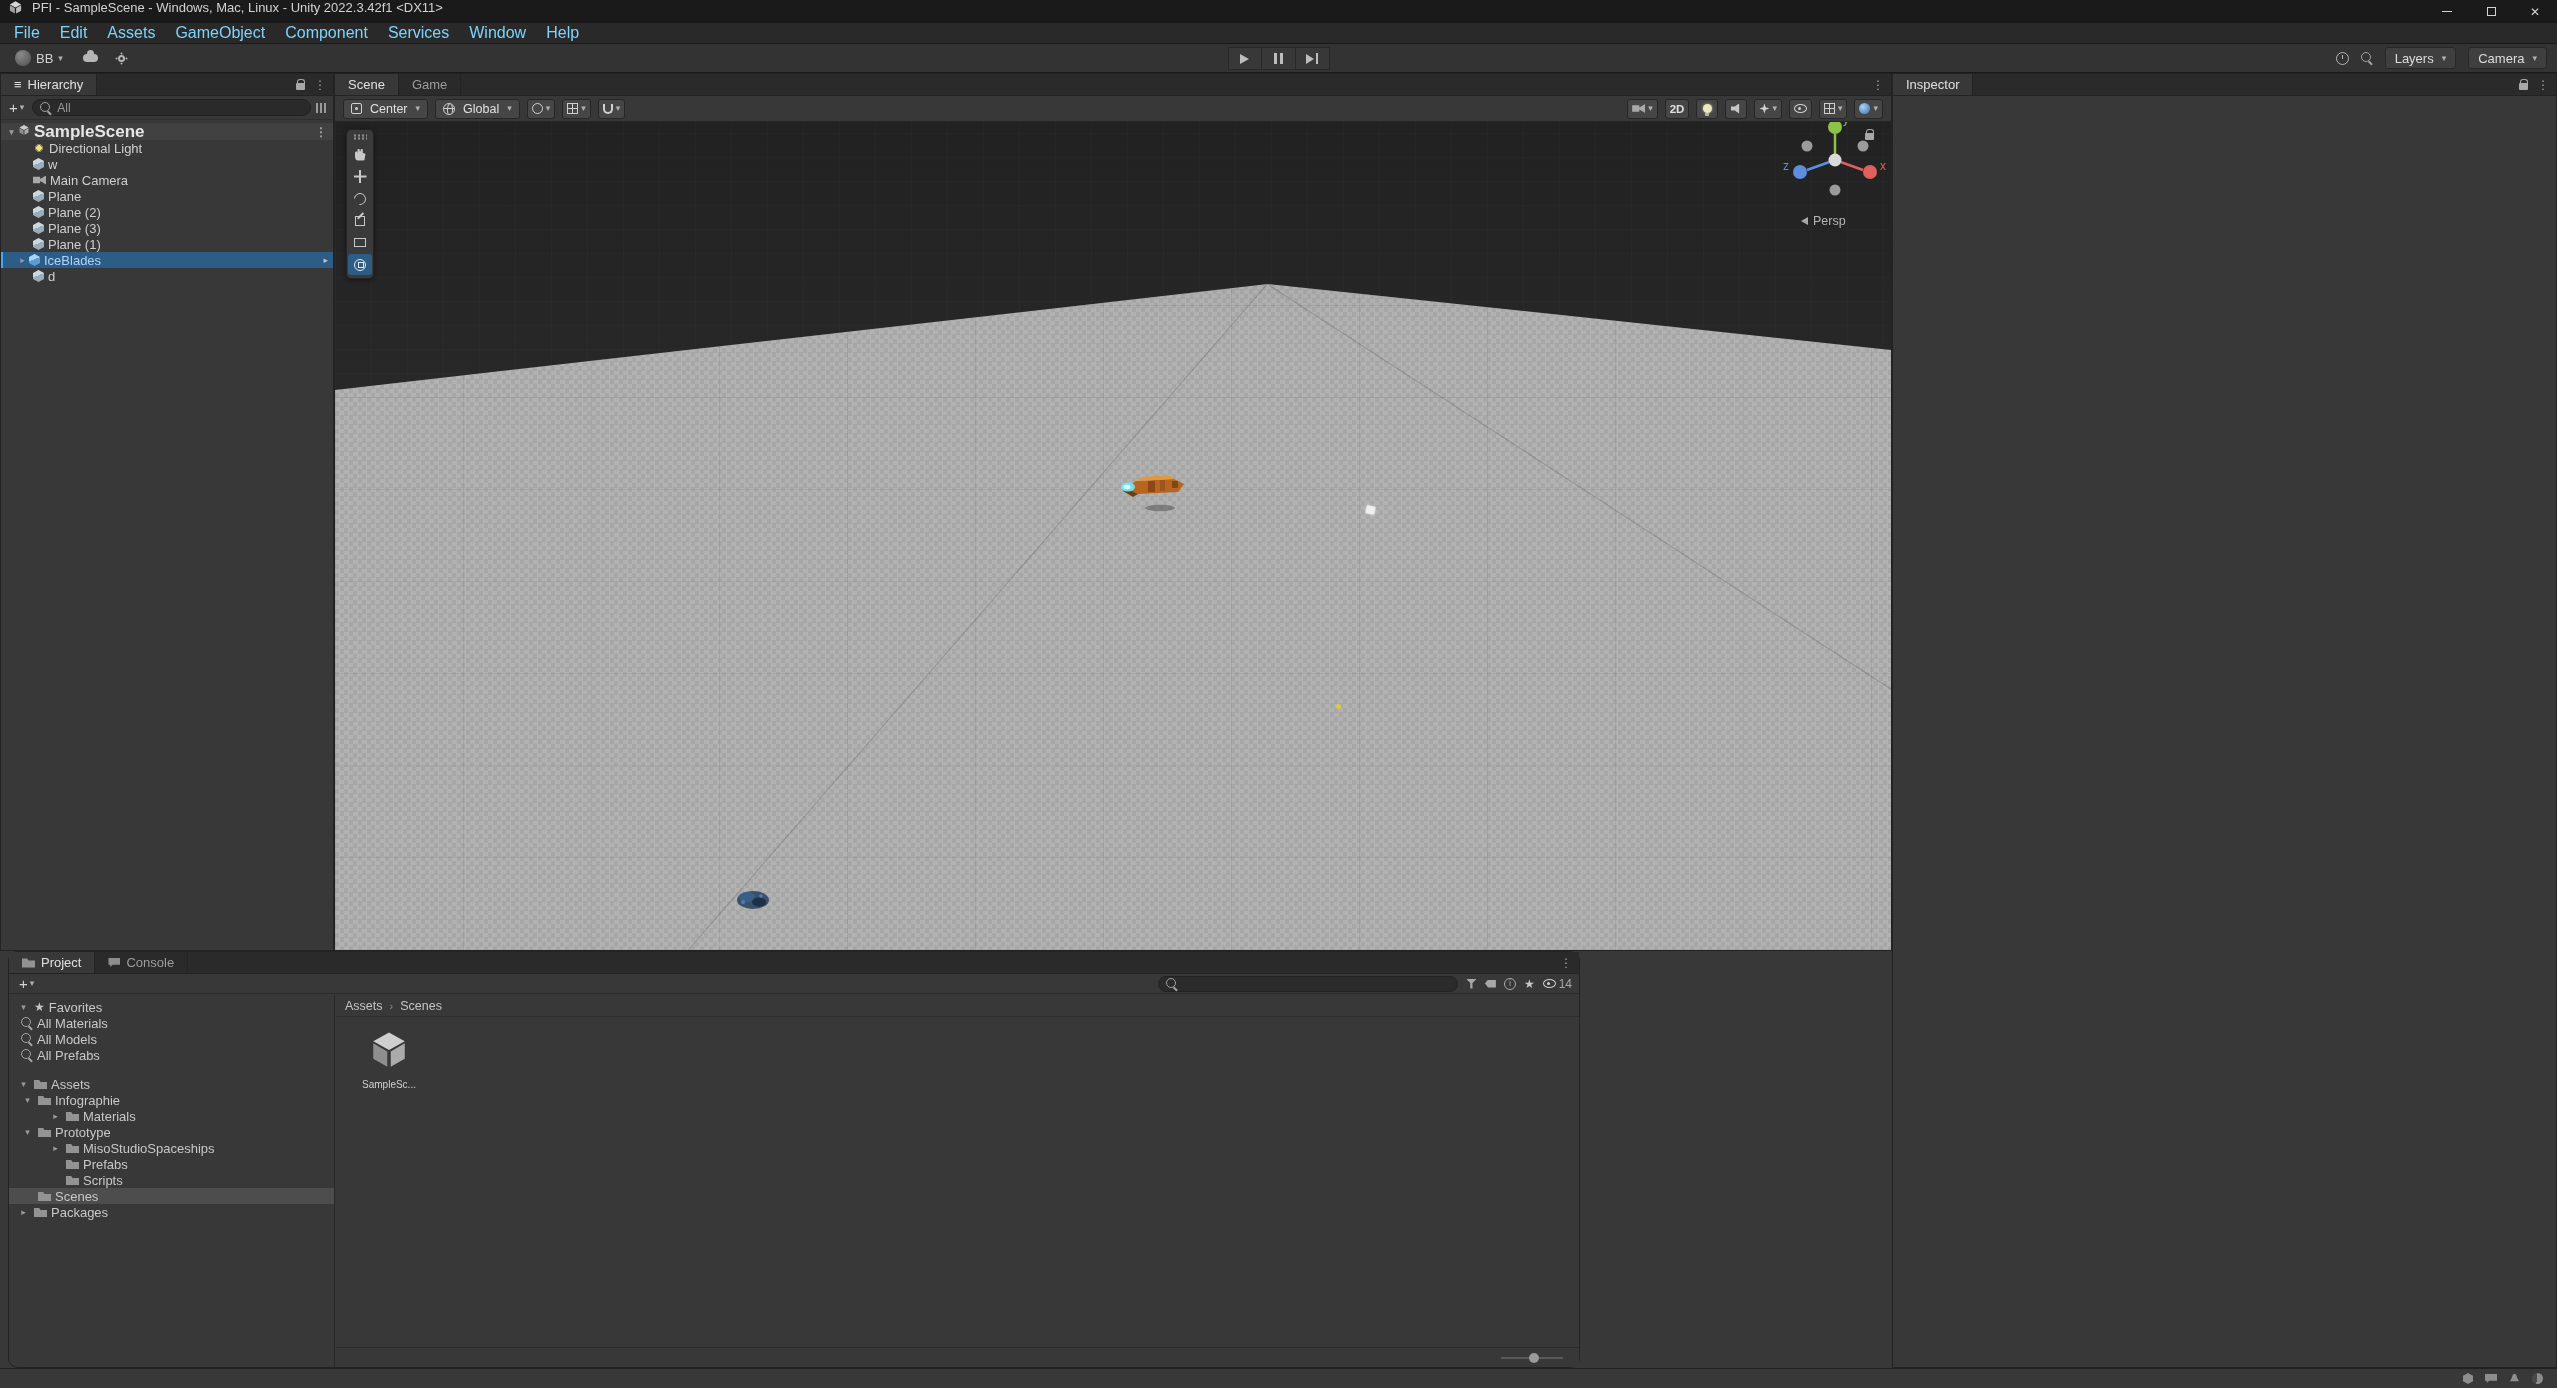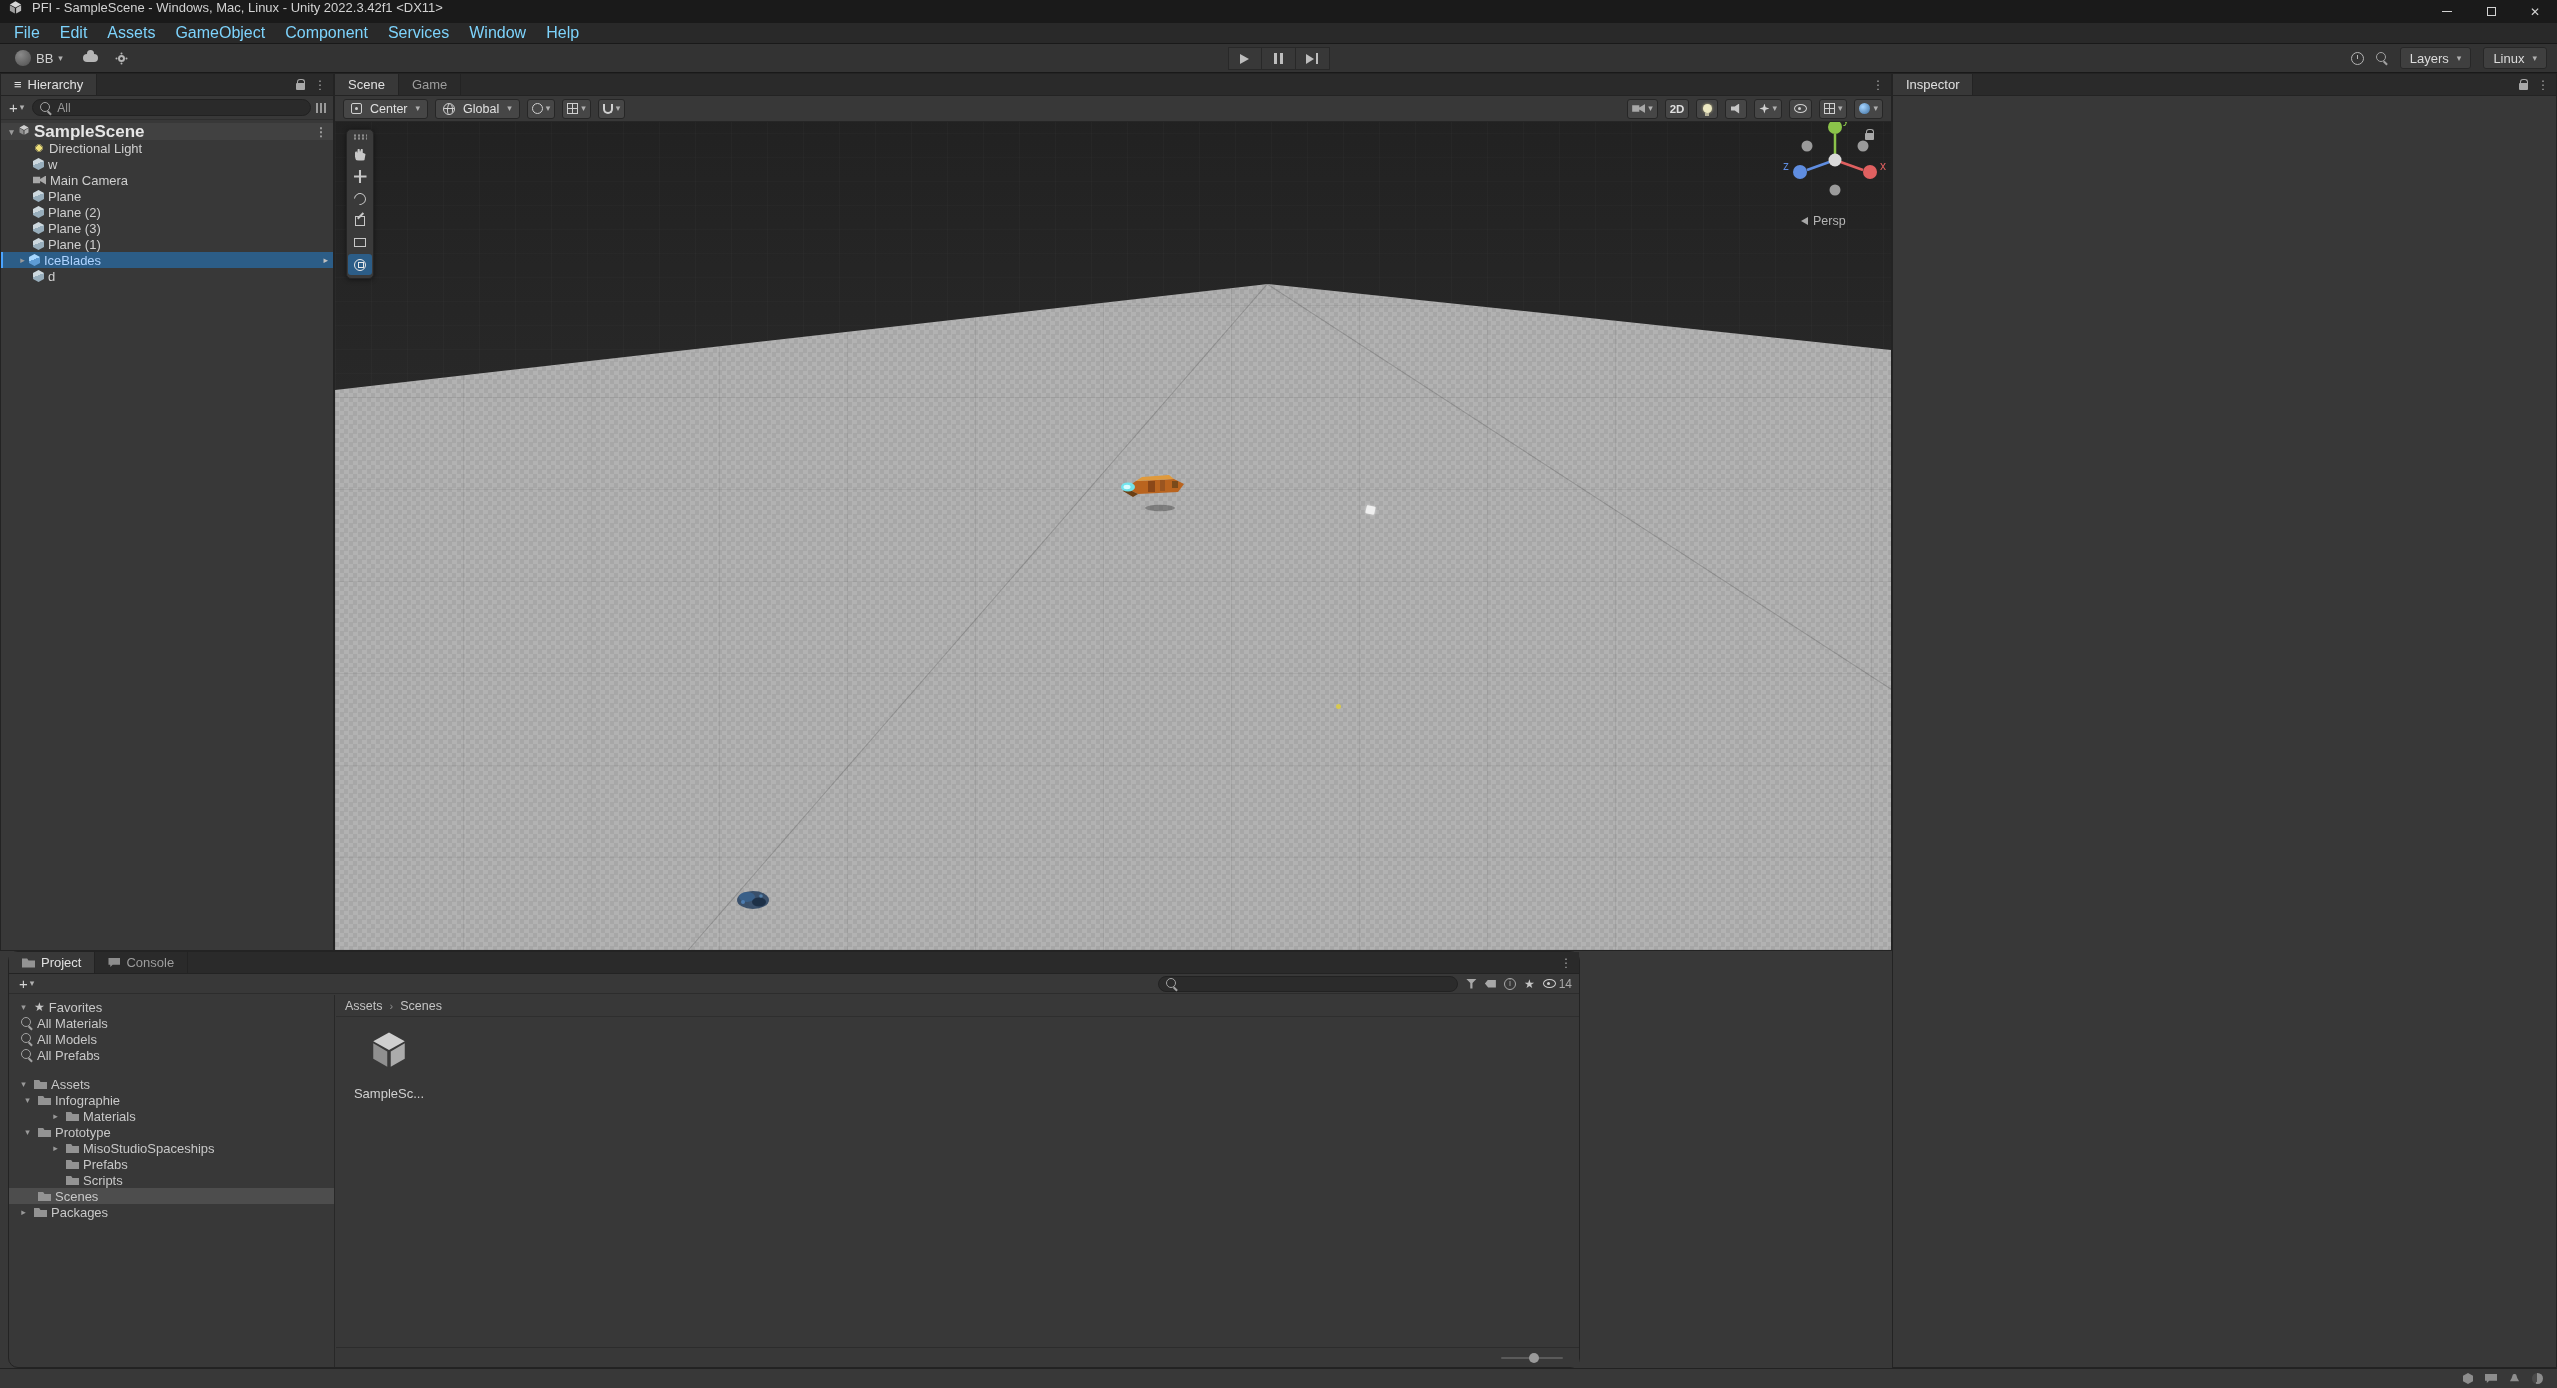--- a/index.html
+++ b/index.html
@@ -167,21 +167,21 @@
   .prow.d1{padding-left:12px;}
   .prow.d2{padding-left:40px;}
   .prow.sel{background:#4d4d4d;}
   .tgap{height:13px;}
   .i-folder{width:13px;height:10px;background:#939393;clip-path:polygon(0 10%,40% 10%,50% 30%,100% 30%,100% 100%,0 100%);}
   .pcontent{position:absolute;left:327px;right:0;top:0;bottom:0;}
   .crumbs{height:22px;display:flex;align-items:center;gap:7px;padding:0 9px;font-size:12.5px;color:#c4c4c4;border-bottom:1px solid #2e2e2e;}
   .crumbsep{color:#8e8e8e;font-size:11px;}
   .passets{position:absolute;left:0;top:22px;right:0;bottom:20px;padding:12px 14px;display:flex;align-items:flex-start;}
   .asset{width:78px;display:flex;flex-direction:column;align-items:center;gap:5px;}
-  .alabel{font-size:13px;color:#d0d0d0;margin-top:7px;}
+  .alabel{font-size:10px;color:#d0d0d0;}
   .pfooter{position:absolute;left:0;right:0;bottom:0;height:20px;border-top:1px solid #2c2c2c;display:flex;align-items:center;justify-content:flex-end;padding-right:16px;background:#383838;}
   .slider{width:62px;height:2px;background:#5a5a5a;border-radius:1px;position:relative;}
   .knob{position:absolute;left:28px;top:-4px;width:10px;height:10px;border-radius:50%;background:#9a9a9a;}
 
   
   .statusbar{position:absolute;left:0;top:1368px;width:2557px;height:20px;background:#383838;border-top:1px solid #222;display:flex;align-items:center;justify-content:flex-end;gap:12px;padding-right:14px;}
   .i-msg{width:12px;height:9px;background:#8d8d8d;clip-path:polygon(0 0,100% 0,100% 75%,35% 75%,15% 100%,15% 75%,0 75%);}
   .i-bell{width:11px;height:10px;background:#8d8d8d;clip-path:polygon(50% 0,66% 12%,76% 48%,92% 78%,8% 78%,24% 48%,34% 12%);}
   .i-pie{width:11px;height:11px;border-radius:50%;background:conic-gradient(#8d8d8d 0 55%,#4a4a4a 55% 100%);}
   .i-cube-dim{width:10px;height:11px;background:#8d8d8d;clip-path:polygon(50% 0,100% 26%,100% 74%,50% 100%,0 74%,0 26%);}
@@ -256,21 +256,21 @@
   </div>
 
   <div class="tb-right">
     <span class="i-hist ic"></span>
     <span class="i-mag ic"></span>
     <div class="dd-btn">
       <span>Layers</span>
       <span class="caret">▾</span>
     </div>
     <div class="dd-btn">
-      <span>Linux</span>
+      <span>Camera</span>
       <span class="caret">▾</span>
     </div>
   </div>
 </div>
 
 <div class="panel hierarchy">
   <div class="tabbar">
     <div class="tab active">
       <span>≡</span>
       <span>Hierarchy</span>

